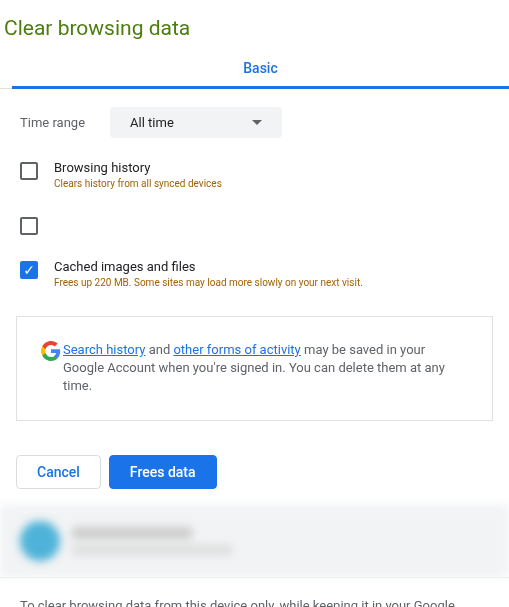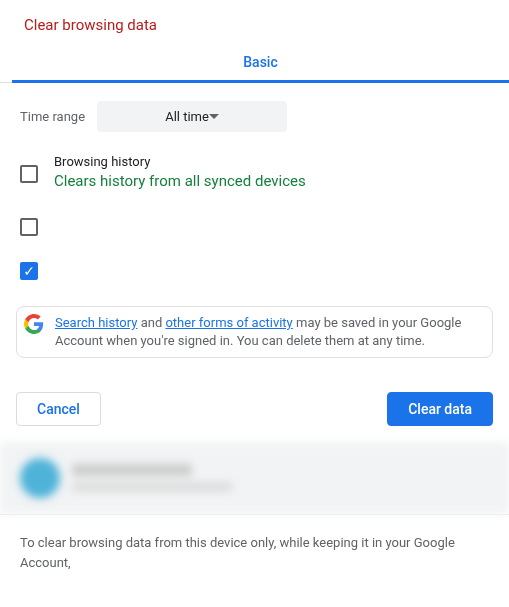--- a/index.html
+++ b/index.html
@@ -5,23 +5,23 @@
   * { box-sizing: border-box; }
   body {
     margin: 0;
     font-family: Roboto, Arial, sans-serif;
     font-size: 13px;
     color: #202124;
     background: #fff;
     width: 509px;
   }
   .dialog-title {
-    font-size: 15px;
-    padding: 16px 24px 8px;
-    color: #b91c1c;
+    font-size: 21px;
+    padding: 16px 4px 8px;
+    color: #4d7c0f;
   }
   .tabs {
     display: flex;
     border-bottom: 1px solid #e0e0e0;
   }
   .tab {
     flex: 1;
     text-align: center;
     padding: 12px 0;
     font-size: 14px;
@@ -38,46 +38,46 @@
     content: "";
     position: absolute;
     left: 0; right: 0; bottom: -1px;
     height: 3px;
     background: #1a73e8;
   }
   .time-range-row {
     display: flex;
     align-items: center;
     padding: 18px 20px 10px;
-    gap: 12px;
+    gap: 25px;
   }
   .time-range-label {
     font-size: 13px;
     color: #5f6368;
   }
   .time-range-select {
     background: #f1f3f4;
     border-radius: 4px;
-    padding: 8px 8px;
-    display: flex;
-    align-items: center;
-    justify-content: center;
-    width: 190px;
+    padding: 8px 20px;
+    display: flex;
+    align-items: center;
+    justify-content: space-between;
+    width: 172px;
     cursor: pointer;
     color: #202124;
   }
   .dropdown-icon {
     width: 0; height: 0;
     border-left: 5px solid transparent;
     border-right: 5px solid transparent;
     border-top: 5px solid #5f6368;
   }
   .option-row {
     display: flex;
-    align-items: center;
+    align-items: flex-start;
     padding: 12px 20px;
     gap: 16px;
   }
   .checkbox {
     width: 18px;
     height: 18px;
     border: 2px solid #5f6368;
     border-radius: 2px;
     flex-shrink: 0;
     margin-top: 2px;
@@ -95,50 +95,50 @@
     font-size: 14px;
     line-height: 1;
   }
   .option-text { flex: 1; }
   .option-title {
     font-size: 13px;
     color: #202124;
     margin-bottom: 2px;
   }
   .option-desc {
-    font-size: 15px;
-    color: #15803d;
+    font-size: 10px;
+    color: #a16207;
     line-height: 1.4;
   }
   .info-box {
     margin: 14px 16px;
     border: 1px solid #e0e0e0;
-    border-radius: 8px;
-    padding: 7px;
-    display: flex;
-    gap: 11px;
+    border-radius: 0;
+    padding: 24px;
+    display: flex;
+    gap: 2px;
     align-items: flex-start;
   }
   .g-logo {
     width: 20px; height: 20px;
     flex-shrink: 0;
   }
   .info-text {
     font-size: 13px;
     color: #5f6368;
     line-height: 1.4;
   }
   .link {
     color: #1a73e8;
     text-decoration: underline;
     cursor: pointer;
   }
   .button-row {
     display: flex;
-    justify-content: space-between;
+    justify-content: flex-start;
     gap: 8px;
     padding: 20px 16px 16px;
   }
   .btn {
     padding: 8px 20px;
     border-radius: 4px;
     font-size: 14px;
     font-weight: 500;
     cursor: pointer;
   }
@@ -203,38 +203,42 @@
 
 <div class="option-row">
   <div class="checkbox"></div>
   <div class="option-text">
   </div>
 </div>
 
 <div class="option-row">
   <div class="checkbox checked">
     <span class="checkmark">✓</span>
+  </div>
+  <div class="option-text">
+    <div class="option-title">Cached images and files</div>
+    <div class="option-desc">Frees up 220 MB. Some sites may load more slowly on your next visit.</div>
   </div>
 </div>
 
 <div class="info-box">
   <svg class="g-logo" viewBox="0 0 24 24">
     <path fill="#4285F4" d="M23 12.3c0-.8-.1-1.6-.2-2.3H12v4.4h6.2c-.3 1.5-1.1 2.7-2.4 3.5v2.9h3.8c2.2-2 3.4-5 3.4-8.5z"></path>
     <path fill="#34A853" d="M12 24c3.2 0 5.9-1.1 7.9-2.9l-3.8-2.9c-1.1.7-2.4 1.1-4 1.1-3.1 0-5.7-2.1-6.6-4.9H1.5v3C3.5 21.3 7.4 24 12 24z"></path>
     <path fill="#FBBC05" d="M5.4 14.4c-.2-.7-.4-1.5-.4-2.4s.1-1.6.4-2.4V6.6H1.5C.5 8.3 0 10.1 0 12s.5 3.7 1.5 5.4l3.9-3z"></path>
     <path fill="#EA4335" d="M12 4.7c1.8 0 3.3.6 4.6 1.8l3.4-3.4C17.9 1.2 15.2 0 12 0 7.4 0 3.5 2.7 1.5 6.6l3.9 3C6.3 6.8 8.9 4.7 12 4.7z"></path>
   </svg>
   <div class="info-text">
     <span class="link">Search history</span><span> and </span><span class="link">other forms of activity</span><span> may be saved in your Google Account when you're signed in. You can delete them at any time.</span>
   </div>
 </div>
 
 <div class="button-row">
   <div class="btn btn-secondary">Cancel</div>
-  <div class="btn btn-primary">Clear data</div>
+  <div class="btn btn-primary">Frees data</div>
 </div>
 
 <div class="footer-account">
   <div class="avatar"></div>
   <div class="acct-lines">
     <div class="acct-line1"></div>
     <div class="acct-line2"></div>
   </div>
 </div>
 

